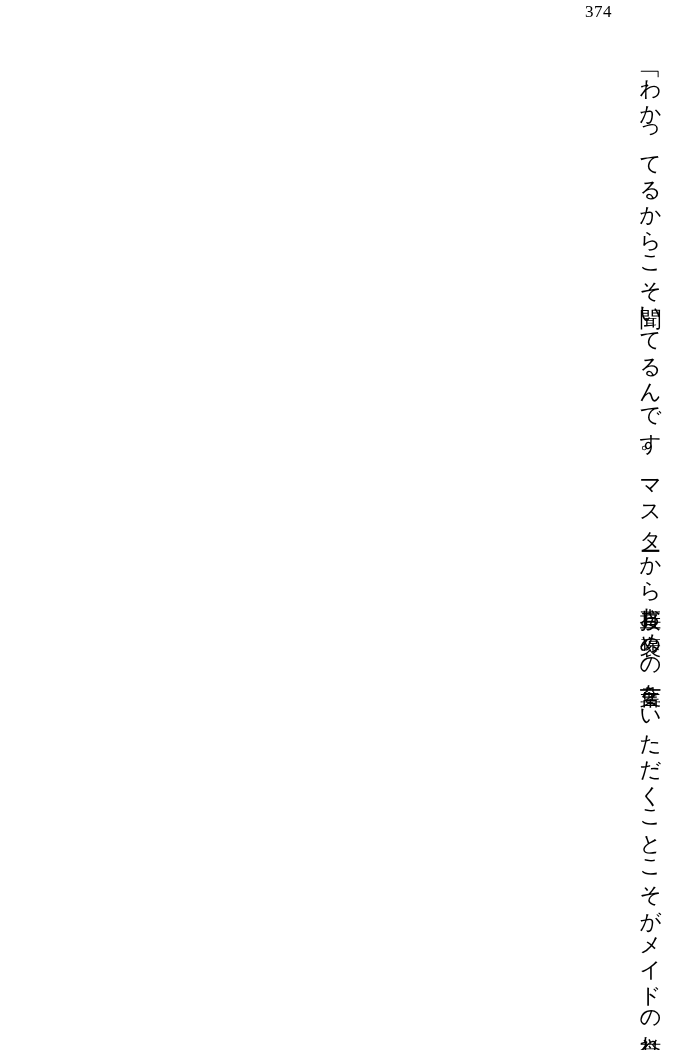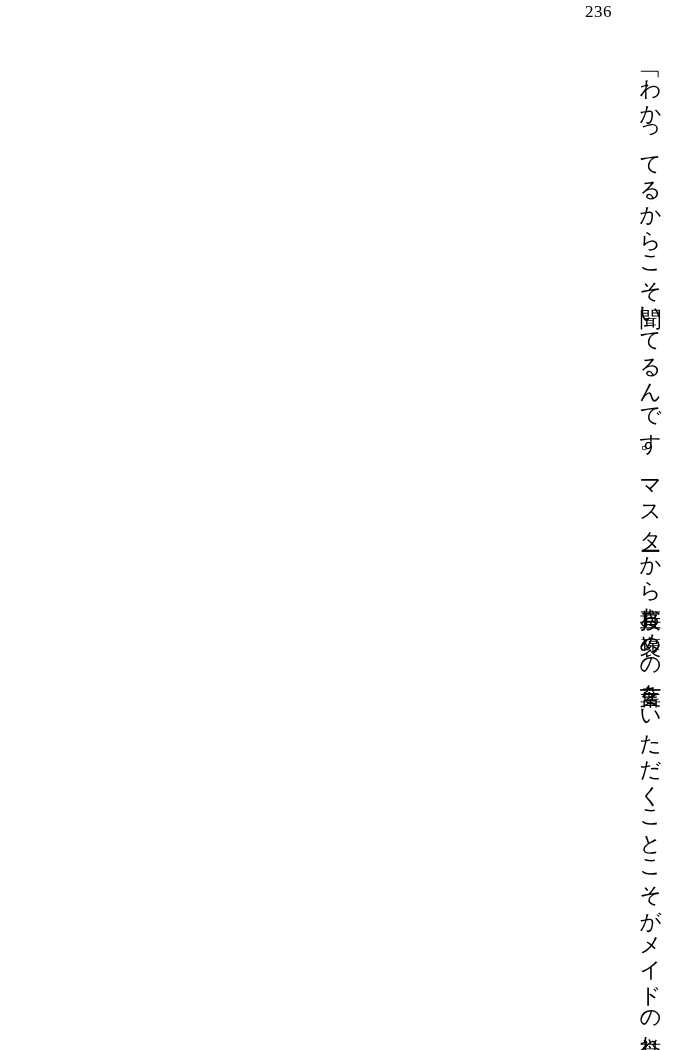--- a/index.html
+++ b/index.html
@@ -70,21 +70,21 @@
   .gap-wide {
     width: 40px;
     height: 100%;
   }
 </style>
 </head>
 <body>
 
 <div class="page">
 
-  <div class="page-number">236</div>
+  <div class="page-number">374</div>
 
   <div class="vtext">
 
     <div class="col ind">「わかってるからこそ聞いてるんです。マスターから直接お褒めの言葉をいただくこ</div>
     <div class="col">とこそがメイドの誉れなのですから」</div>
 
     <div class="gap-wide"></div>
 
     <div class="gap-wide"></div>
 

